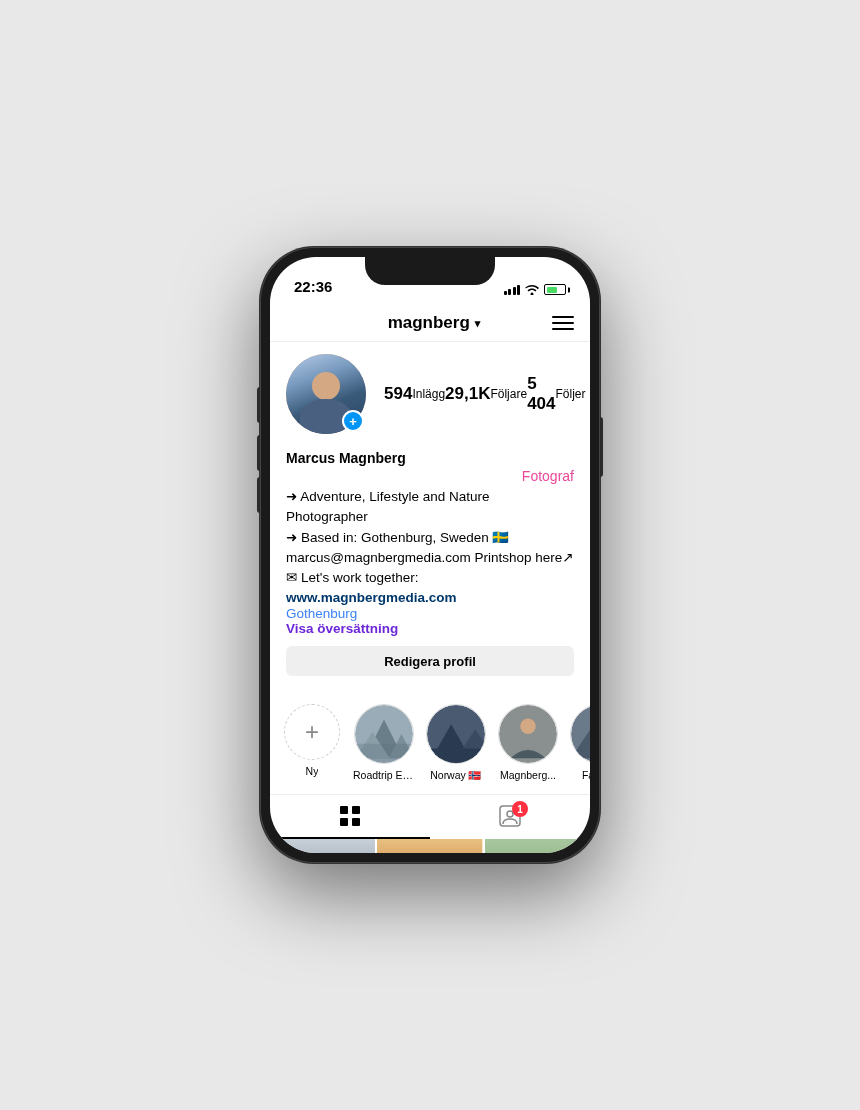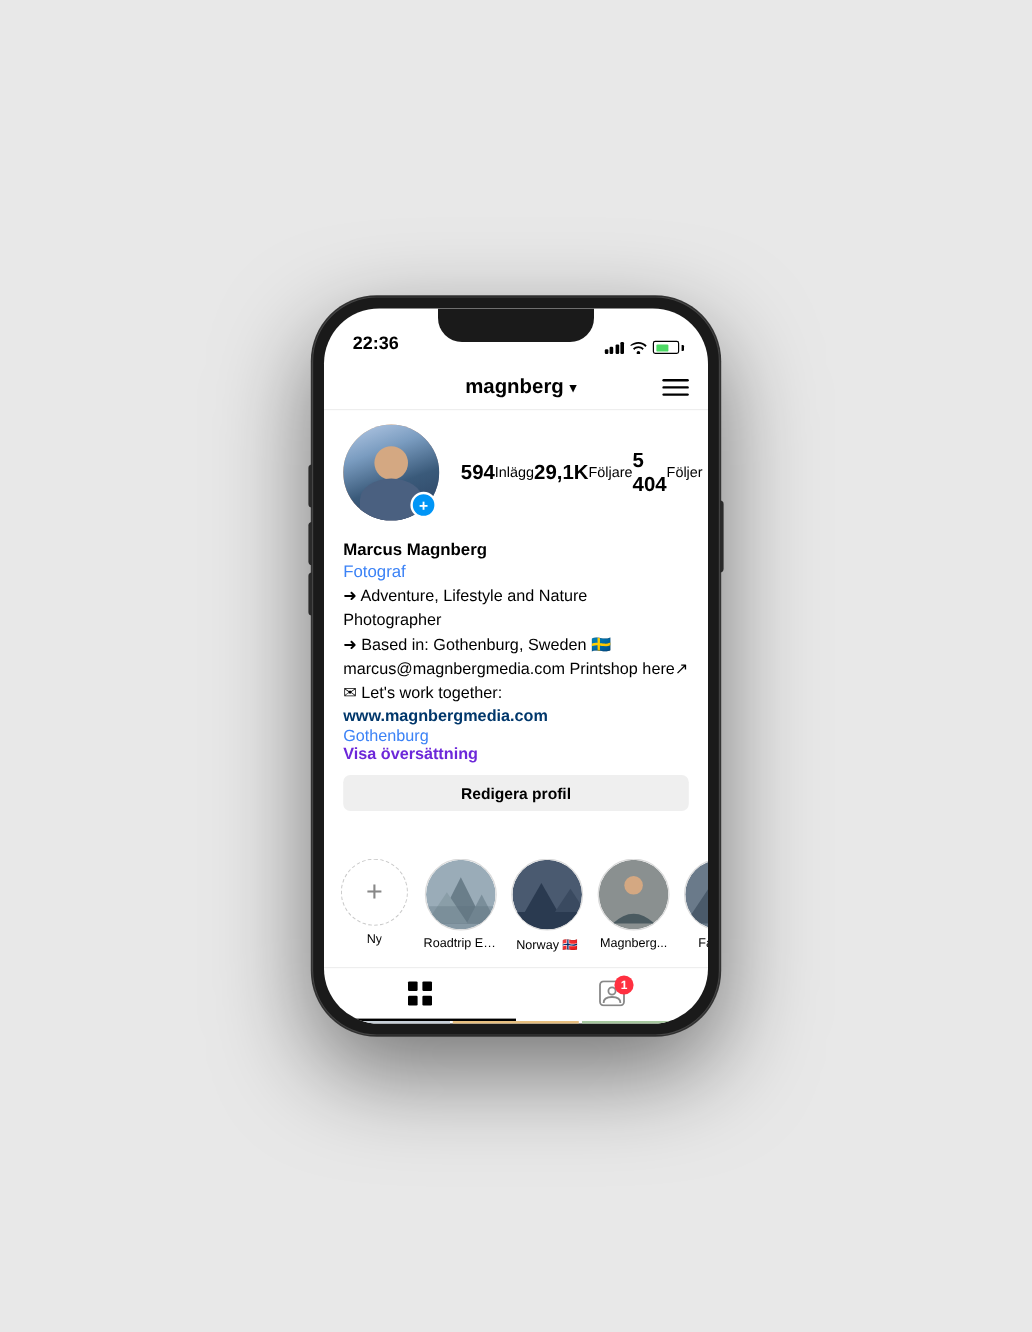--- a/index.html
+++ b/index.html
@@ -289,22 +289,23 @@
 
     .bio-name {
       font-size: 14px;
       font-weight: 700;
       color: #000;
       margin-bottom: 2px;
     }
 
     .bio-title {
       font-size: 14px;
-      color: #3b82f6;
+      color: #ec4899;
       margin-bottom: 3px;
+      text-align: right;
     }
 
     .bio-line {
       font-size: 13.5px;
       color: #000;
       line-height: 1.5;
     }
 
     .bio-link {
       font-size: 13.5px;
@@ -321,21 +322,21 @@
     .bio-translate {
       font-size: 13.5px;
       font-weight: 700;
       color: #6d28d9;
     }
 
     
     .action-buttons {
       display: flex;
       gap: 18px;
-      margin-bottom: 24px;
+      margin-bottom: 12px;
     }
 
     .action-btn {
       flex: 1;
       height: 30px;
       background: #efefef;
       border: none;
       border-radius: 6px;
       font-size: 13px;
       font-weight: 600;

